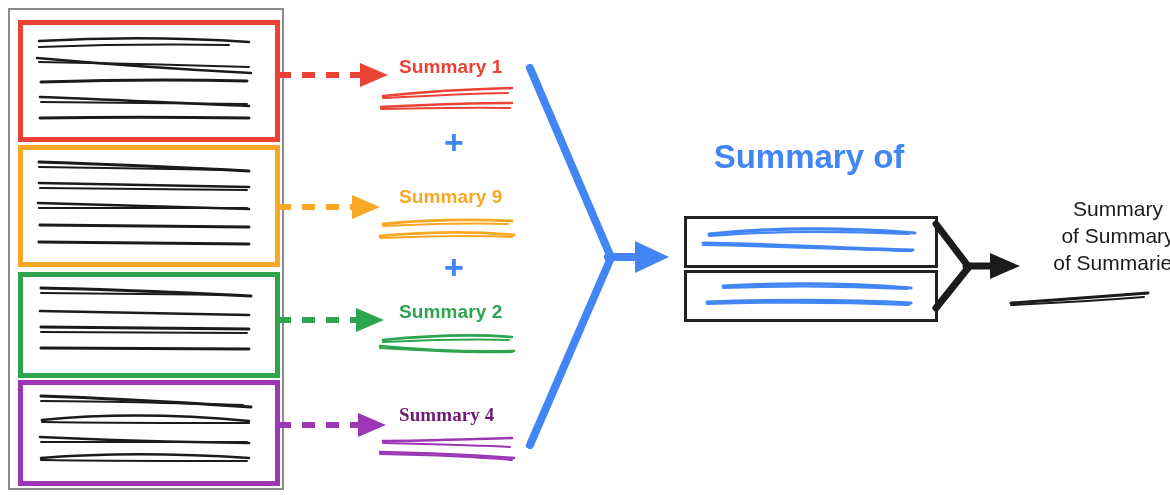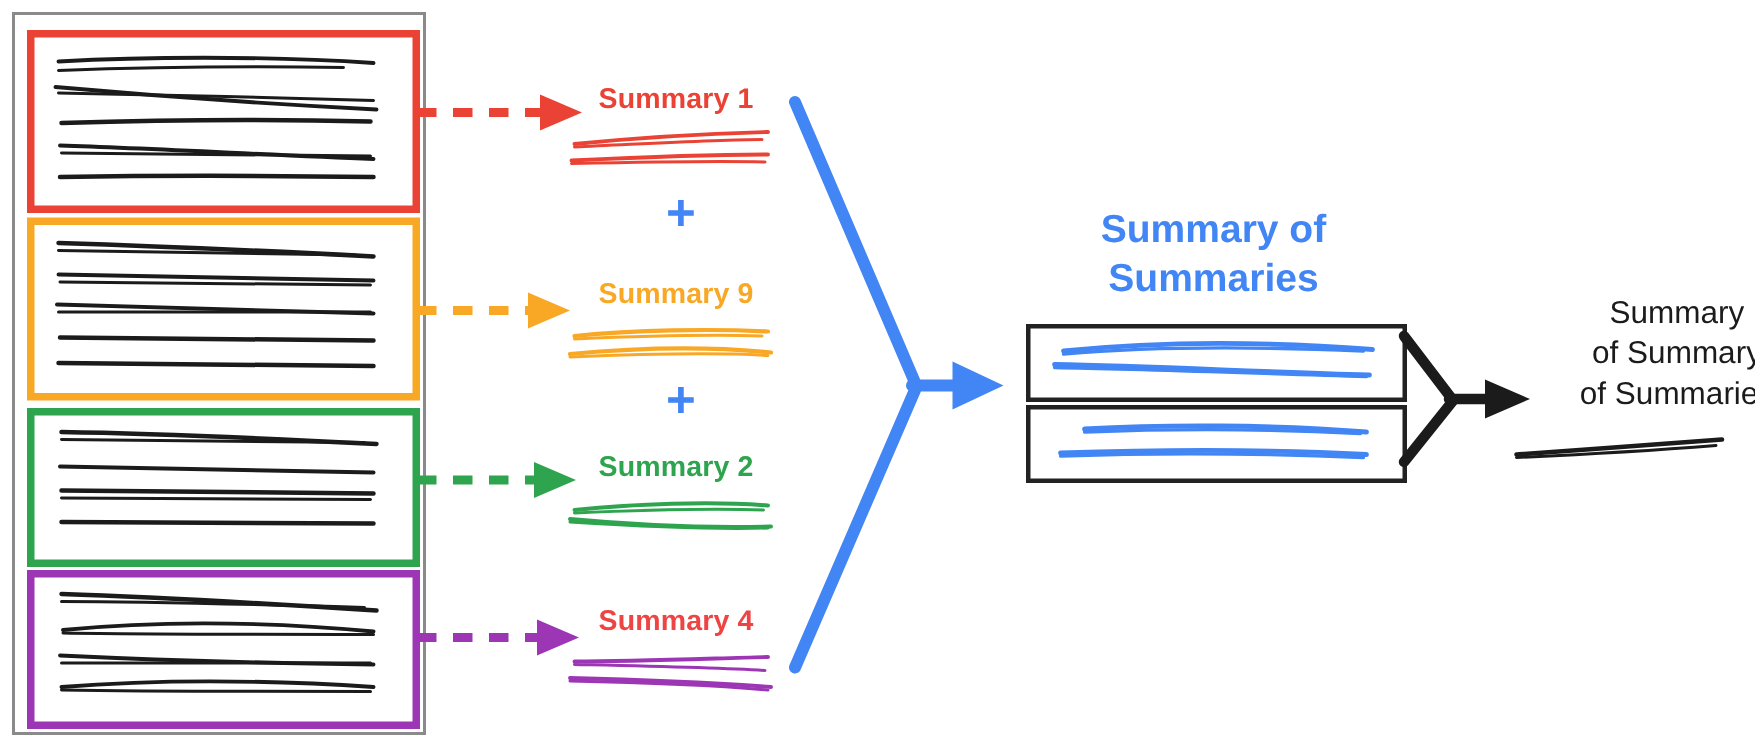--- a/index.html
+++ b/index.html
@@ -10,23 +10,23 @@
   #stage{position:relative;width:928px;height:495px;background:#fff;}
   .abs{position:absolute;}
   svg{display:block;}
   .lbl{
     position:absolute;font-size:19px;font-weight:600;
     white-space:nowrap;letter-spacing:.1px;
   }
   .lbl-red{color:#ea4335;}
   .lbl-orange{color:#f9a825;}
   .lbl-green{color:#2ea44f;}
-  .lbl-purple{color:#ef4444;}
+  .lbl-purple{color:#701a75;font-family:Liberation Serif, serif;}
   .bigblue{
-    position:absolute;color:#4285f4;font-size:26px;font-weight:700;
+    position:absolute;color:#4285f4;font-size:33px;font-weight:700;
     line-height:1.25;text-align:center;width:260px;
   }
   .blackcap{
     position:absolute;color:#1b1b1b;font-size:21px;font-weight:400;
     line-height:1.28;text-align:center;width:200px;
   }
   .plus{
     position:absolute;color:#4285f4;font-size:34px;font-weight:700;
     line-height:1;
   }
@@ -173,21 +173,20 @@
     <g stroke="#4285f4" fill="none" stroke-width="8" stroke-linecap="round" stroke-linejoin="round">
       <path d="M15,8 L95,195"></path>
       <path d="M15,385 L95,200"></path>
       <path d="M93,197 L124,197"></path>
     </g>
     <polygon points="120,181 154,197 120,213" fill="#4285f4"></polygon>
   </svg>
 
   <div class="bigblue" style="left:679px;top:136px;">
     <div>Summary of</div>
-    <div>Summaries</div>
   </div>
 
   <div class="sumbox" style="left:684px;top:216px;width:248px;height:46px;">
     <svg width="244" height="42" viewBox="0 0 244 42">
       <g stroke="#4285f4" fill="none" stroke-linecap="round">
         <path d="M22,15 C80,9 150,8 228,14" stroke-width="3.2"></path>
         <path d="M22,17 C80,12 150,12 222,15" stroke-width="2.2"></path>
         <path d="M16,24 C80,25 150,29 226,31" stroke-width="3.2"></path>
         <path d="M16,26 C80,27 150,30 224,32" stroke-width="2.2"></path>
       </g>

